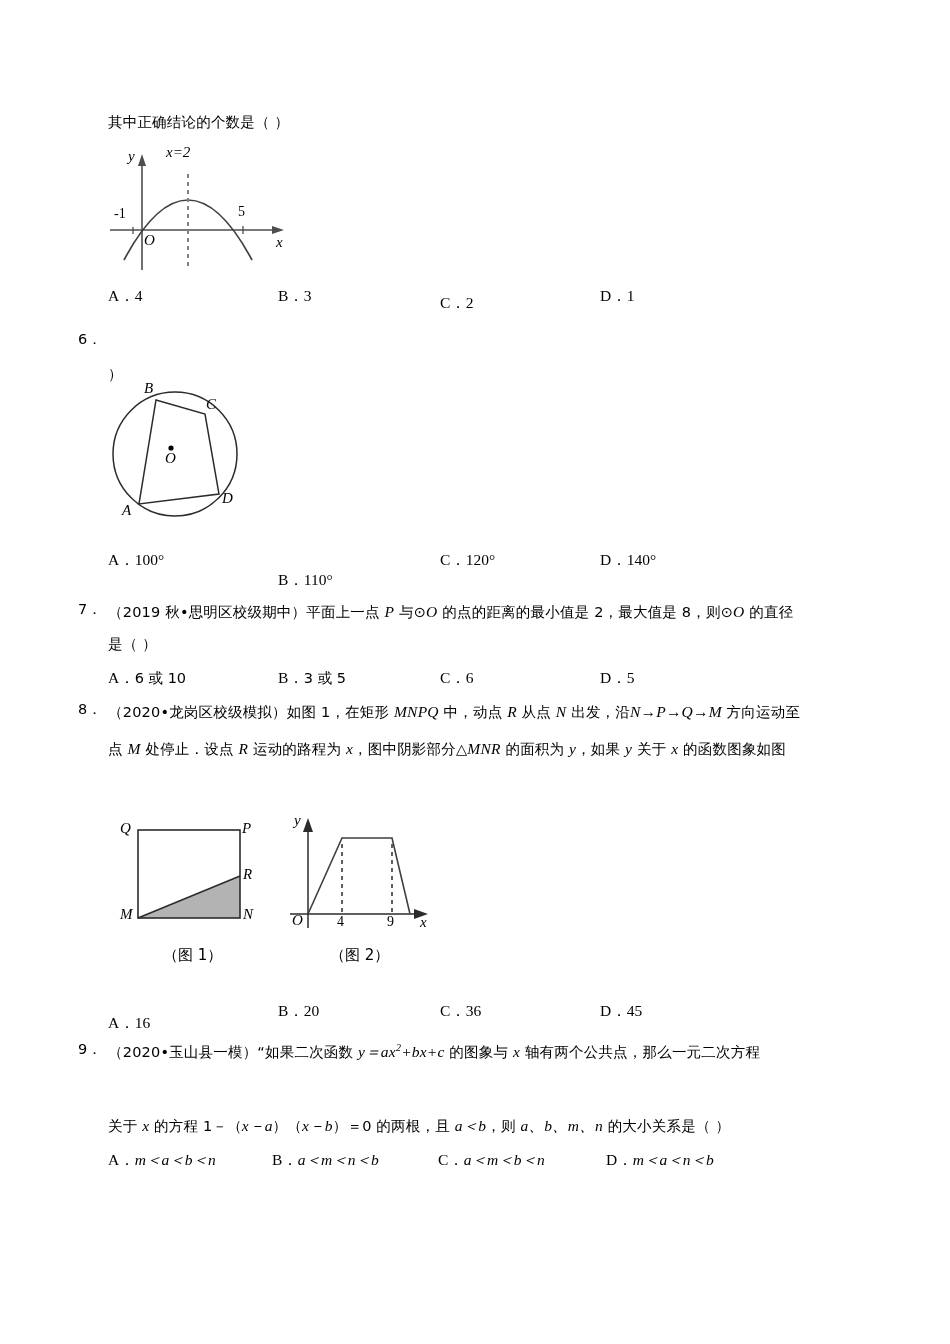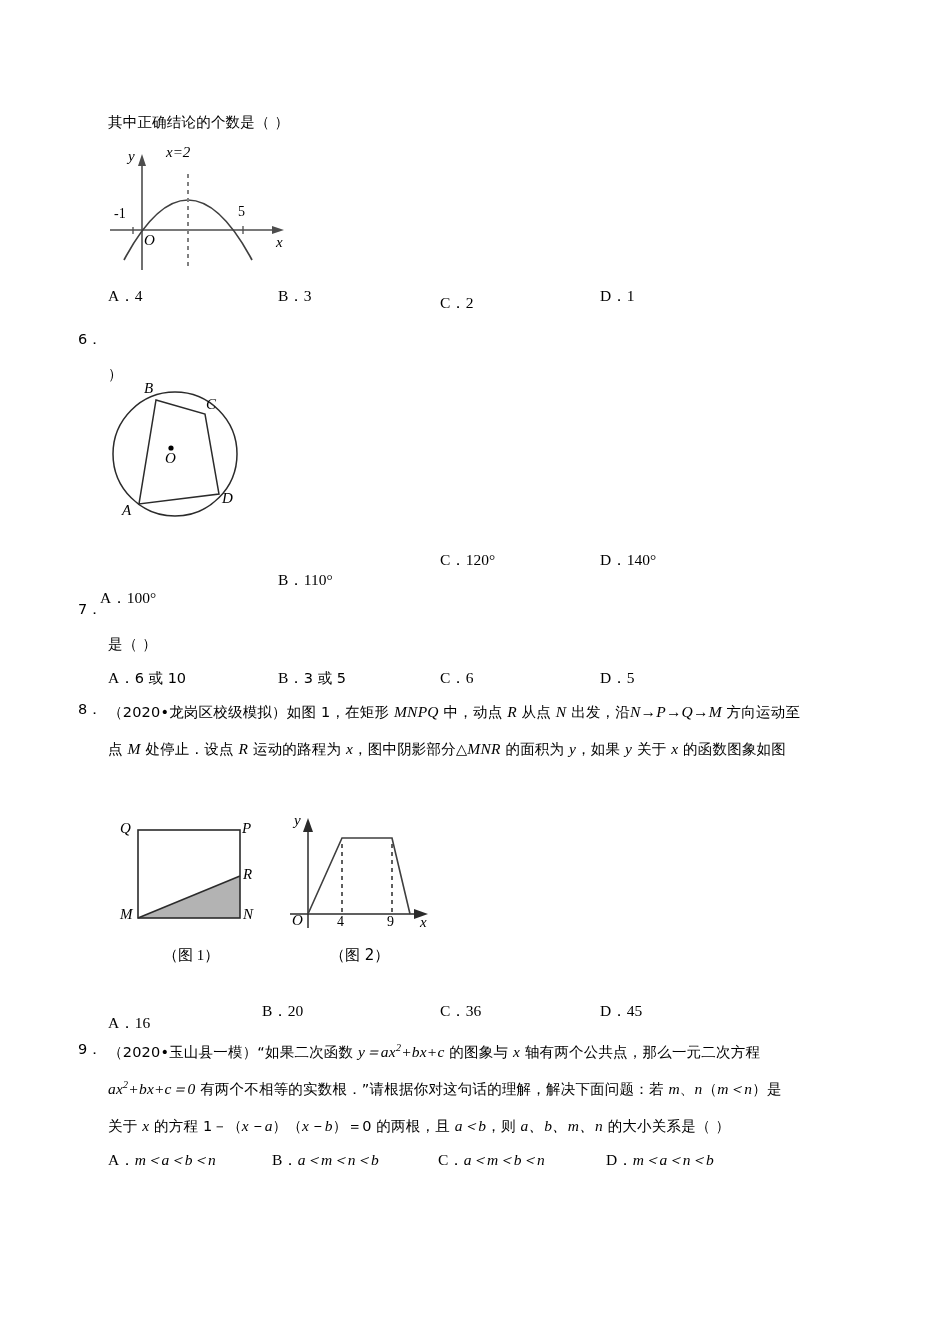--- a/index.html
+++ b/index.html
@@ -142,36 +142,39 @@
       <circle cx="79" cy="66" r="2.6" fill="#000000"></circle>
     </svg>
     <div class="axis-lbl" style="position:absolute; left:52px; top:-2px;">B</div>
     <div class="axis-lbl" style="position:absolute; left:114px; top:14px;">C</div>
     <div class="axis-lbl" style="position:absolute; left:130px; top:108px;">D</div>
     <div class="axis-lbl" style="position:absolute; left:30px; top:120px;">A</div>
     <div class="axis-lbl" style="position:absolute; left:73px; top:68px;">O</div>
   </div>
 
   <div class="opt-row" style="left:0; top:550px;">
-    <div class="opt" style="left:100px;margin-top:38px;">
+    <div class="opt" style="left:108px;">
       <span class="lbl">A．</span><span>100°</span>
     </div>
     <div class="opt" style="left:278px;margin-top:20px;">
       <span class="lbl">B．</span><span>110°</span>
     </div>
     <div class="opt" style="left:440px;">
       <span class="lbl">C．</span><span>120°</span>
     </div>
     <div class="opt" style="left:600px;">
       <span class="lbl">D．</span><span>140°</span>
     </div>
   </div>
 
   <div class="qnum" style="left:78px; top:600px;">
     <span class="cn">7．</span>
+  </div>
+  <div class="qline" style="left:108px; top:600px;">
+    <span class="cn">（2019 秋•思明区校级期中）平面上一点 </span><span class="it">P</span><span class="cn"> 与⊙</span><span class="it">O</span><span class="cn"> 的点的距离的最小值是 2，最大值是 8，则⊙</span><span class="it">O</span><span class="cn"> 的直径</span>
   </div>
   <div class="qline" style="left:108px; top:632px;">
     <span class="cn">是（      ）</span>
   </div>
   <div class="opt-row" style="left:0; top:668px;">
     <div class="opt" style="left:108px;">
       <span class="lbl">A．</span><span class="cn">6 或 10</span>
     </div>
     <div class="opt" style="left:278px;">
       <span class="lbl">B．</span><span class="cn">3 或 5</span>
@@ -199,21 +202,21 @@
       <polygon points="30,100 132,100 132,58" fill="#b3b3b3" stroke="none"></polygon>
       <rect x="30" y="12" width="102" height="88" fill="none" stroke="#2b2b2b" stroke-width="1.6"></rect>
       <line x1="30" y1="100" x2="132" y2="58" stroke="#2b2b2b" stroke-width="1.6"></line>
     </svg>
     <div class="axis-lbl" style="position:absolute; left:12px; top:2px;">Q</div>
     <div class="axis-lbl" style="position:absolute; left:134px; top:2px;">P</div>
     <div class="axis-lbl" style="position:absolute; left:135px; top:48px;">R</div>
     <div class="axis-lbl" style="position:absolute; left:12px; top:88px;">M</div>
     <div class="axis-lbl" style="position:absolute; left:135px; top:88px;">N</div>
   </div>
-  <div class="cap" style="left:163px; top:946px;font-family:Liberation Serif, serif;">（图 1）</div>
+  <div class="cap" style="left:163px; top:946px;">（图 1）</div>
 
   <div class="fig" style="left:282px; top:812px;">
     <svg width="160" height="120" viewBox="0 0 160 120">
       <line x1="8" y1="102" x2="132" y2="102" stroke="#2b2b2b" stroke-width="1.5"></line>
       <polygon points="132,97 146,102 132,107" fill="#2b2b2b"></polygon>
       <line x1="26" y1="116" x2="26" y2="18" stroke="#2b2b2b" stroke-width="1.5"></line>
       <polygon points="21,20 26,6 31,20" fill="#2b2b2b"></polygon>
       <polyline points="26,102 60,26 110,26 128,102" fill="none" stroke="#3f3f3f" stroke-width="1.6"></polyline>
       <line x1="60" y1="100" x2="60" y2="28" stroke="#2b2b2b" stroke-width="1.5" stroke-dasharray="4,4"></line>
       <line x1="110" y1="100" x2="110" y2="28" stroke="#2b2b2b" stroke-width="1.5" stroke-dasharray="4,4"></line>
@@ -223,40 +226,37 @@
     <div class="axis-lbl" style="position:absolute; left:10px; top:100px;">O</div>
     <div style="position:absolute; left:55px; top:102px; font-size:14px; font-family:'Liberation Serif',serif;">4</div>
     <div style="position:absolute; left:105px; top:102px; font-size:14px; font-family:'Liberation Serif',serif;">9</div>
   </div>
   <div class="cap" style="left:330px; top:946px;">（图 2）</div>
 
   <div class="opt-row" style="left:0; top:1001px;">
     <div class="opt" style="left:108px;margin-top:12px;">
       <span class="lbl">A．</span><span>16</span>
     </div>
-    <div class="opt" style="left:262px;">
+    <div class="opt" style="left:278px;">
       <span class="lbl">B．</span><span>20</span>
     </div>
     <div class="opt" style="left:440px;">
       <span class="lbl">C．</span><span>36</span>
     </div>
     <div class="opt" style="left:600px;">
       <span class="lbl">D．</span><span>45</span>
     </div>
   </div>
 
   <div class="qnum" style="left:78px; top:1040px;">
     <span class="cn">9．</span>
   </div>
   <div class="qline" style="left:108px; top:1040px;">
     <span class="cn">（2020•玉山县一模）“如果二次函数 </span><span class="it">y＝ax</span><sup class="it">2</sup><span class="it">+bx+c</span><span class="cn"> 的图象与 </span><span class="it">x</span><span class="cn"> 轴有两个公共点，那么一元二次方程</span>
   </div>
-  <div class="qline" style="left:108px; top:1077px;">
-    <span class="it">ax</span><sup class="it">2</sup><span class="it">+bx+c＝0</span><span class="cn"> 有两个不相等的实数根．”请根据你对这句话的理解，解决下面问题：若 </span><span class="it">m</span><span class="cn">、</span><span class="it">n</span><span class="cn">（</span><span class="it">m＜n</span><span class="cn">）是</span>
-  </div>
   <div class="qline" style="left:108px; top:1114px;">
     <span class="cn">关于 </span><span class="it">x</span><span class="cn"> 的方程 1－（</span><span class="it">x－a</span><span class="cn">）（</span><span class="it">x－b</span><span class="cn">）＝0 的两根，且 </span><span class="it">a＜b</span><span class="cn">，则 </span><span class="it">a、b、m、n</span><span class="cn"> 的大小关系是（      ）</span>
   </div>
 
   <div class="opt-row" style="left:0; top:1150px;">
     <div class="opt" style="left:108px;">
       <span class="lbl">A．</span><span class="it">m＜a＜b＜n</span>
     </div>
     <div class="opt" style="left:272px;">
       <span class="lbl">B．</span><span class="it">a＜m＜n＜b</span>

